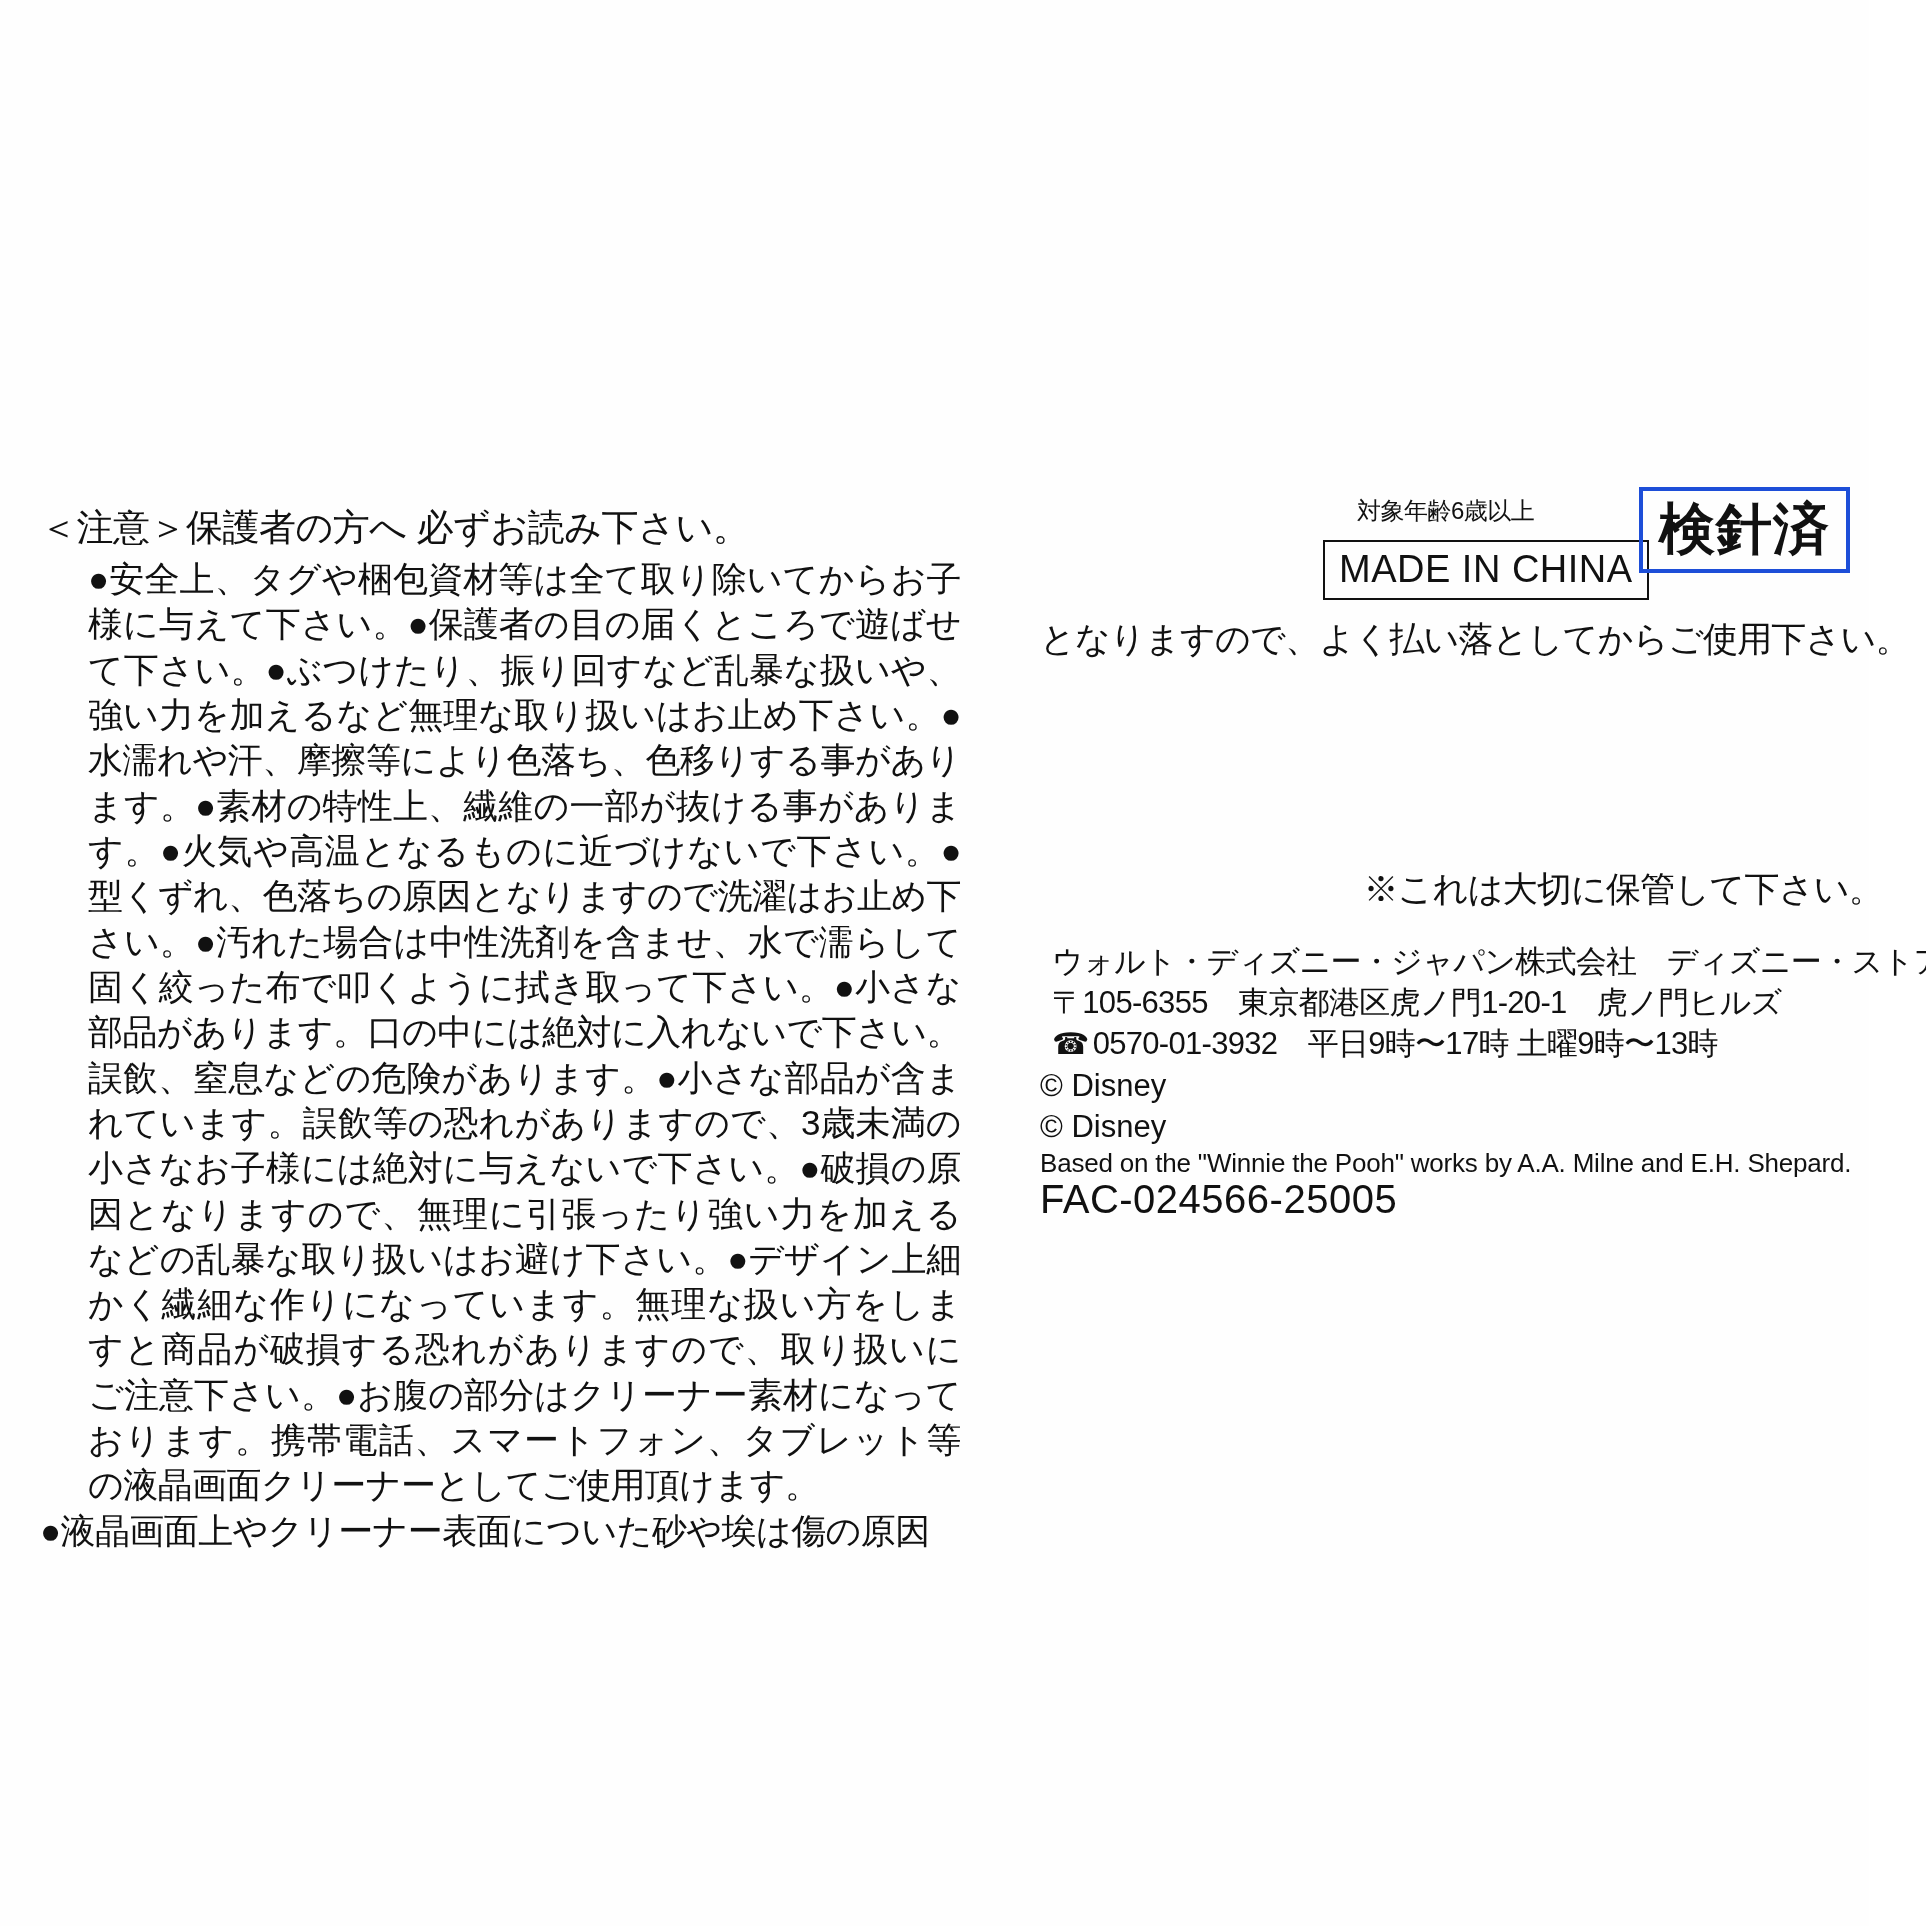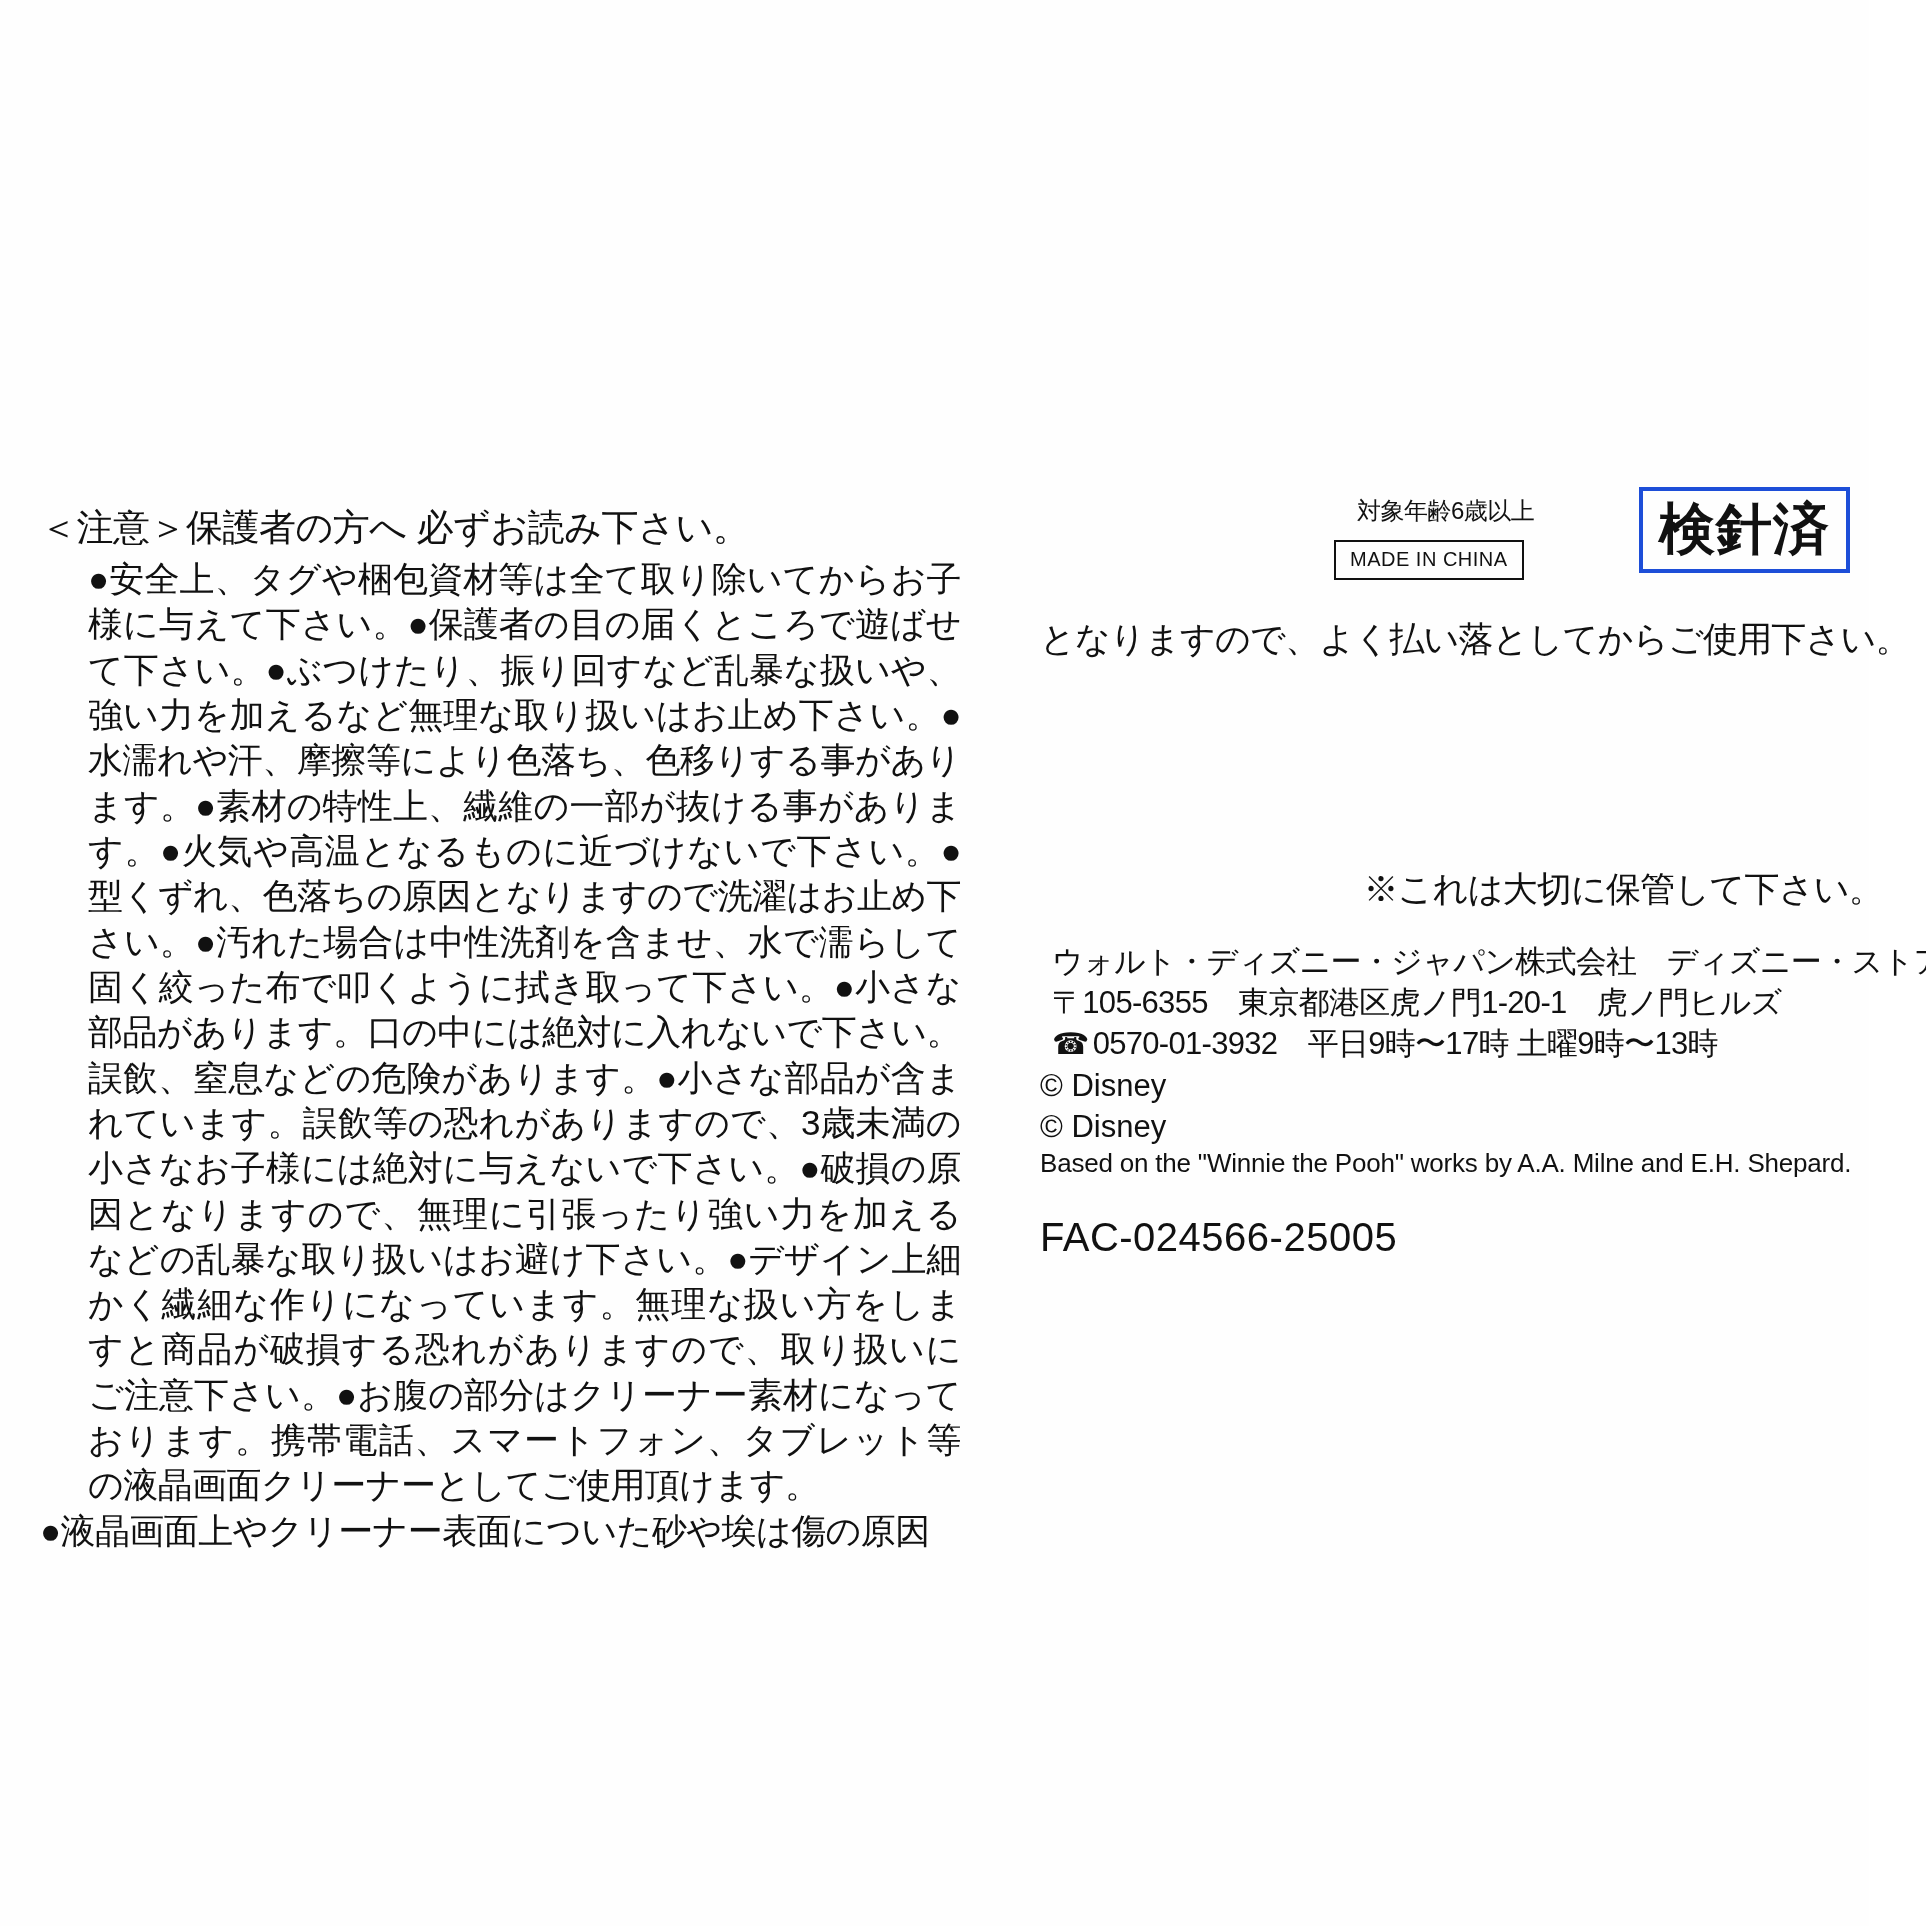--- a/index.html
+++ b/index.html
@@ -75,25 +75,25 @@
     left: 327px;
     top: 0px;
     font-size: 24px;
     letter-spacing: -0.5px;
     white-space: nowrap;
     text-align: right;
   }
 
   .made-in-china {
     position: absolute;
-    left: 304px;
+    left: 293px;
     top: 45px;
     border: 2.5px solid #111;
     padding: 6px 14px 7px 14px;
-    font-size: 20px;
+    font-size: 38px;
     letter-spacing: 0.5px;
     white-space: nowrap;
   }
 
   .inspected-box {
     position: absolute;
     left: 609px;
     top: -8px;
     border: 4px solid #1d4ed8;
     padding: 10px 16px 12px 16px;
@@ -156,21 +156,21 @@
     left: 10px;
     top: 653px;
     font-size: 26px;
     letter-spacing: -0.2px;
     white-space: nowrap;
   }
 
   .fac-code {
     position: absolute;
     left: 10px;
-    top: 720px;
+    top: 682px;
     font-size: 40px;
     letter-spacing: 0.5px;
     white-space: nowrap;
   }
 </style>
 </head>
 <body>
 
 <div class="label-sheet">
 

